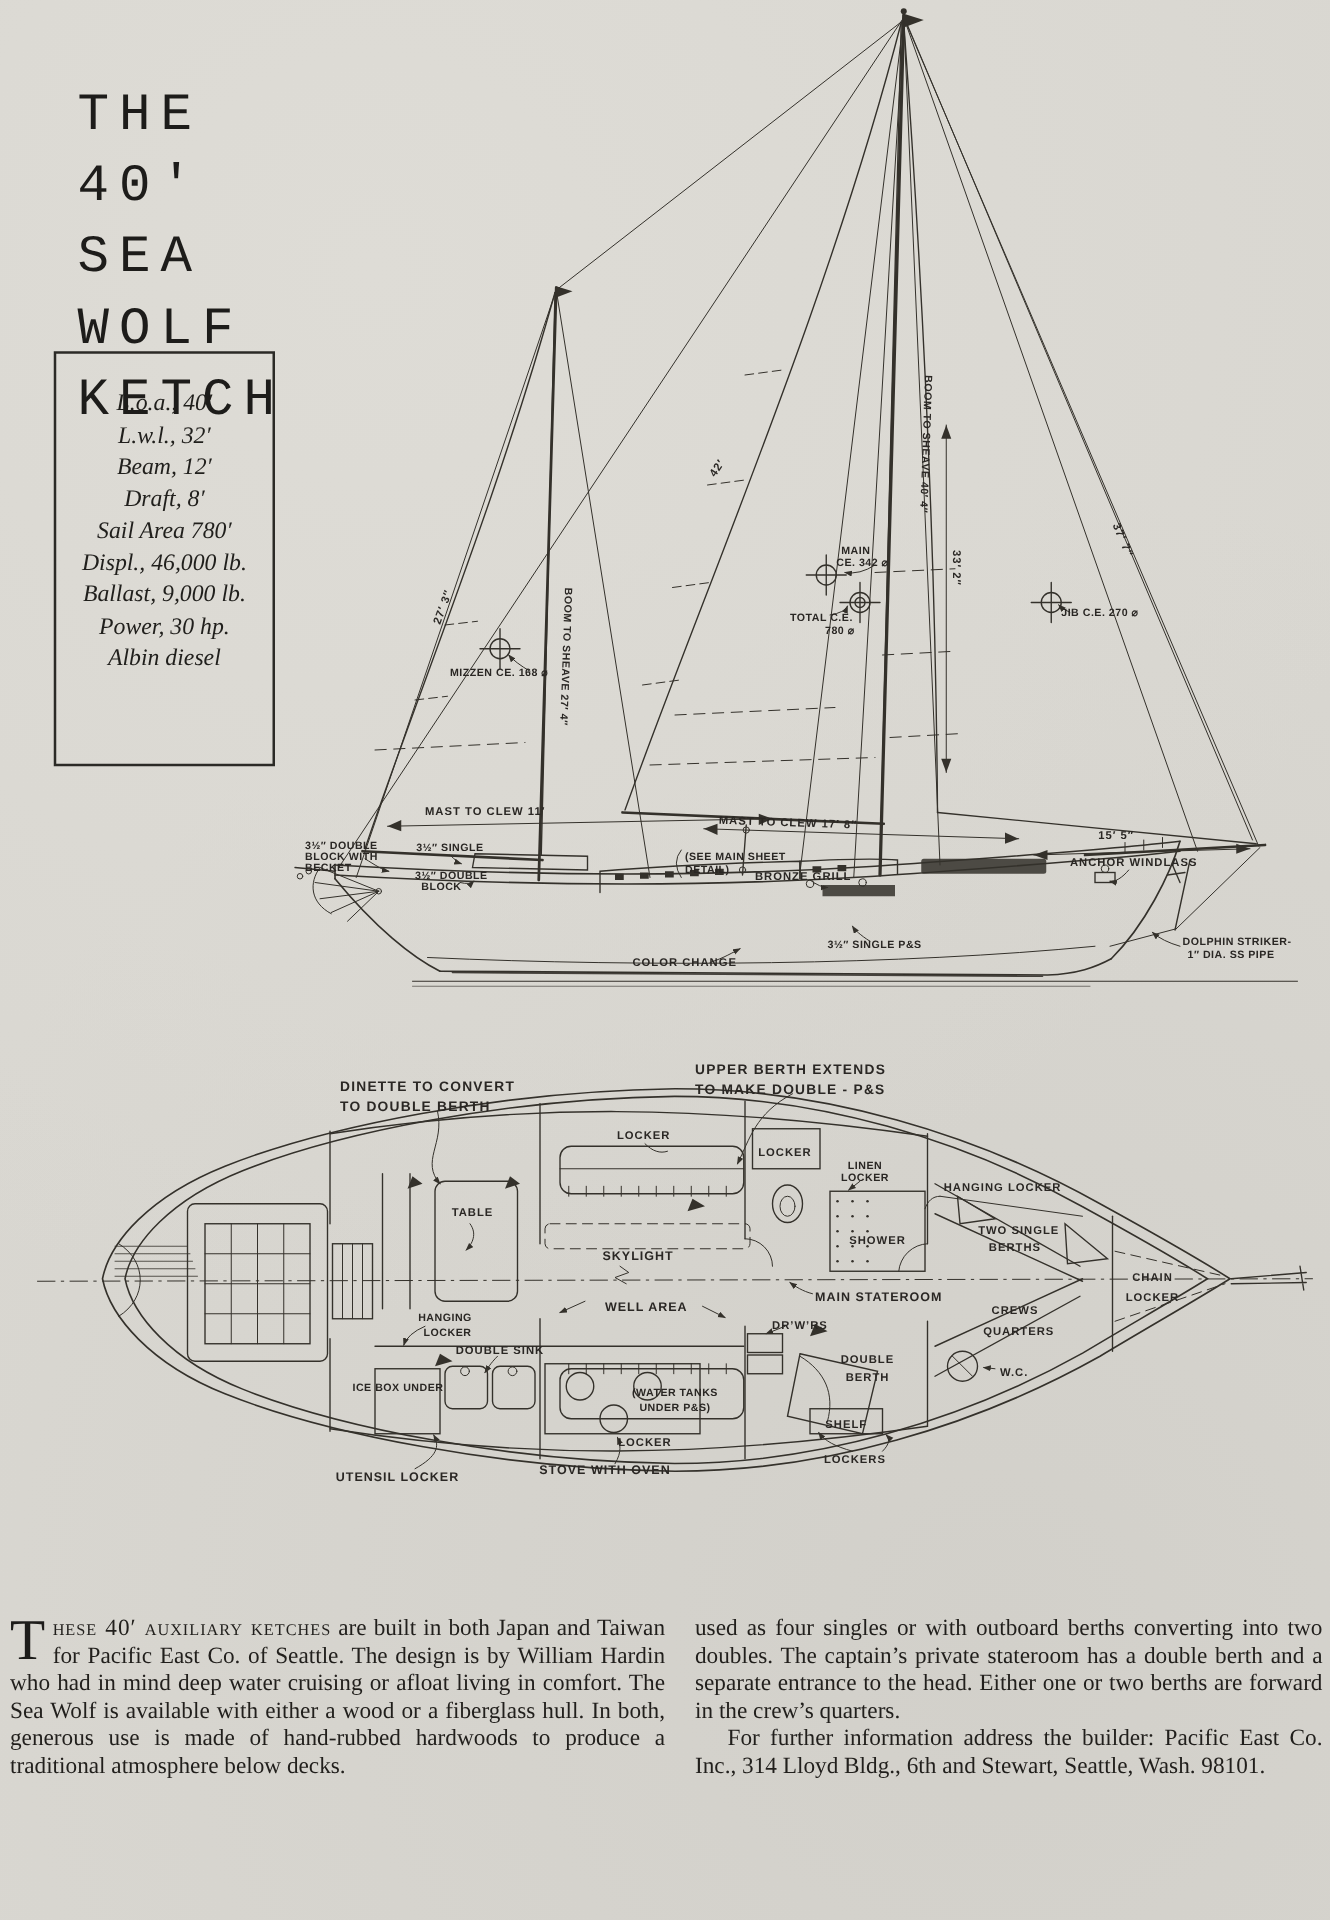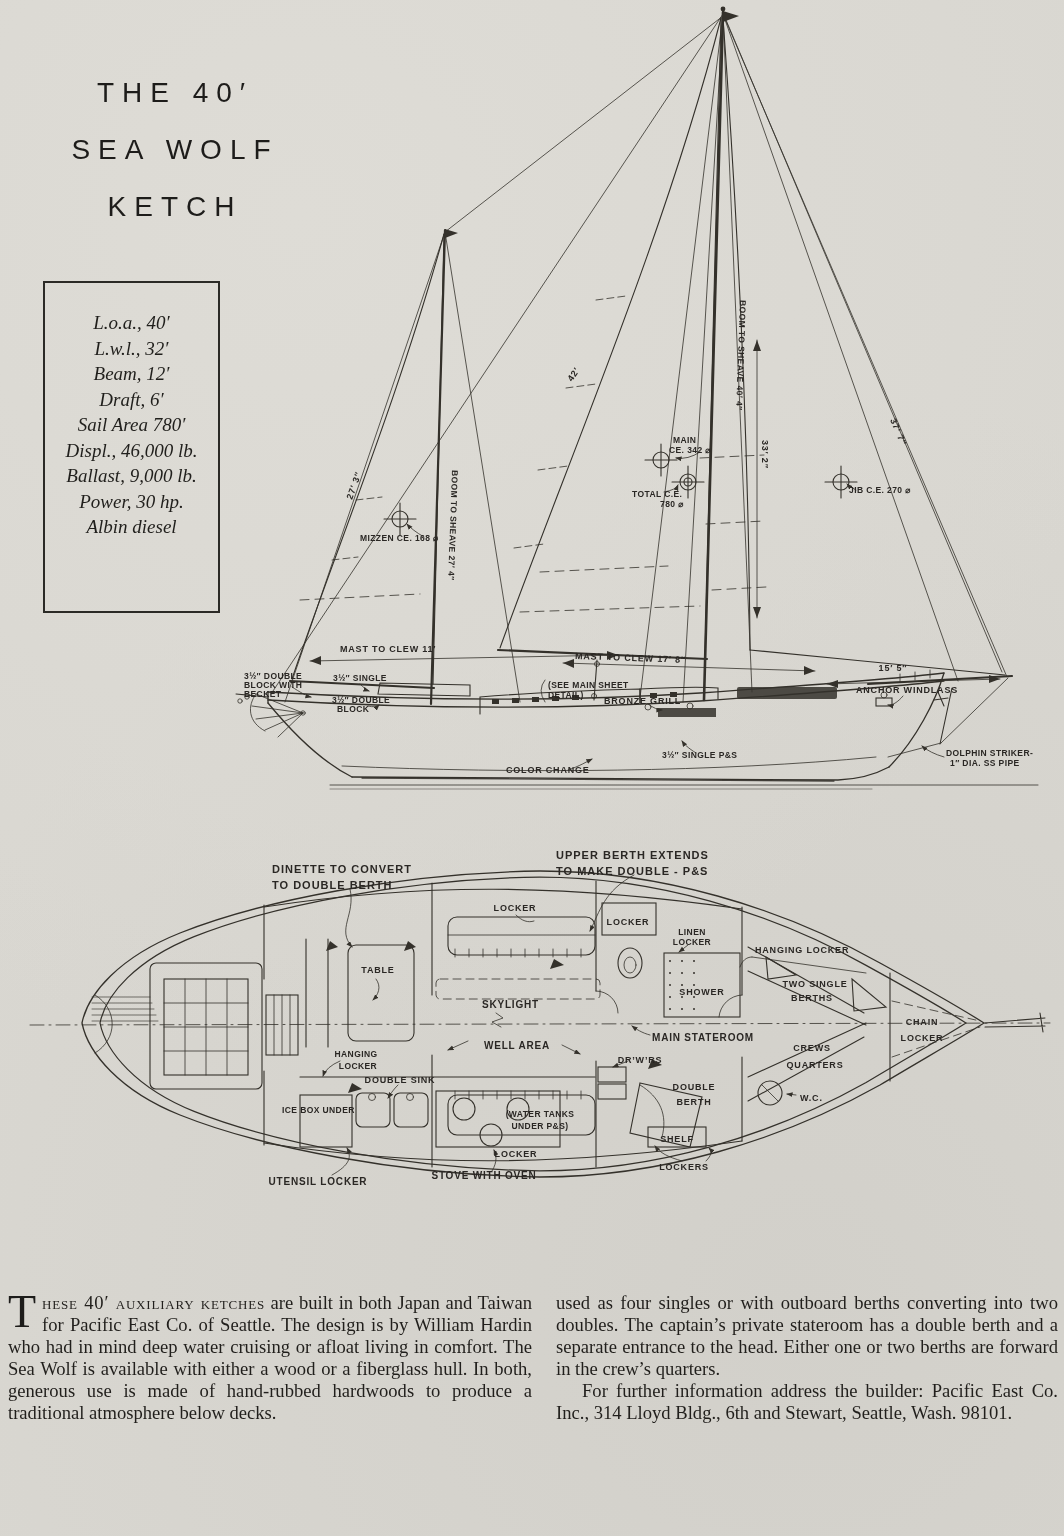--- a/index.html
+++ b/index.html
@@ -1,22 +1,22 @@
 <!DOCTYPE html>
 <html><head>
 <meta charset="utf-8">
 <style>
   html,body{margin:0;padding:0;background:#b9b8b2;}
   .page{position:relative;width:1064px;height:1536px;margin:0 auto;overflow:hidden;
         background:#d9d7d1;
         background-image:radial-gradient(circle at 28% 14%, #dedcd6 0%, rgba(222,220,214,0) 55%),
                          radial-gradient(circle at 75% 85%, #d2d0ca 0%, rgba(210,208,202,0) 60%);
         font-family:"Liberation Serif", serif; color:#24221f;}
-  .title{position:absolute;left:62px;top:64px;width:226px;text-align:center;
-         font-family:Liberation Sans, sans-serif;font-weight:500;font-size:28px;
+  .title{position:absolute;left:62px;top:64px;width:226px;
+         font-family:Liberation Mono, monospace;font-weight:500;font-size:42px;
          letter-spacing:8px;line-height:57px;color:#1d1c1a;}
   .specbox{position:absolute;left:43px;top:281px;width:177px;height:332px;
            border:2px solid #2b2a26;box-sizing:border-box;text-align:center;
            font-style:italic;font-size:19px;line-height:25.5px;padding-top:27px;color:#201f1c;}
   svg{position:absolute;left:0;}
   .sailplan{top:0;}
   .deckplan{top:845px;}
   .ln{stroke:#34312b;stroke-width:1.3;fill:none;stroke-linecap:round;}
   .thin{stroke-width:0.8;}
   .med{stroke-width:1.1;}
@@ -47,21 +47,21 @@
   <div class="title">
     <div>THE 40′</div>
     <div>SEA WOLF</div>
     <div>KETCH</div>
   </div>
 
   <div class="specbox">
     <div>L.o.a., 40′</div>
     <div>L.w.l., 32′</div>
     <div>Beam, 12′</div>
-    <div>Draft, 6′</div>
+    <div>Draft, 8′</div>
     <div>Sail Area 780′</div>
     <div>Displ., 46,000 lb.</div>
     <div>Ballast, 9,000 lb.</div>
     <div>Power, 30 hp.</div>
     <div>Albin diesel</div>
   </div>
 
   <svg class="sailplan" width="1064" height="830" viewBox="0 0 1064 830">
     <defs>
       <marker id="ar" markerWidth="9" markerHeight="8" refX="7" refY="3" orient="auto">

